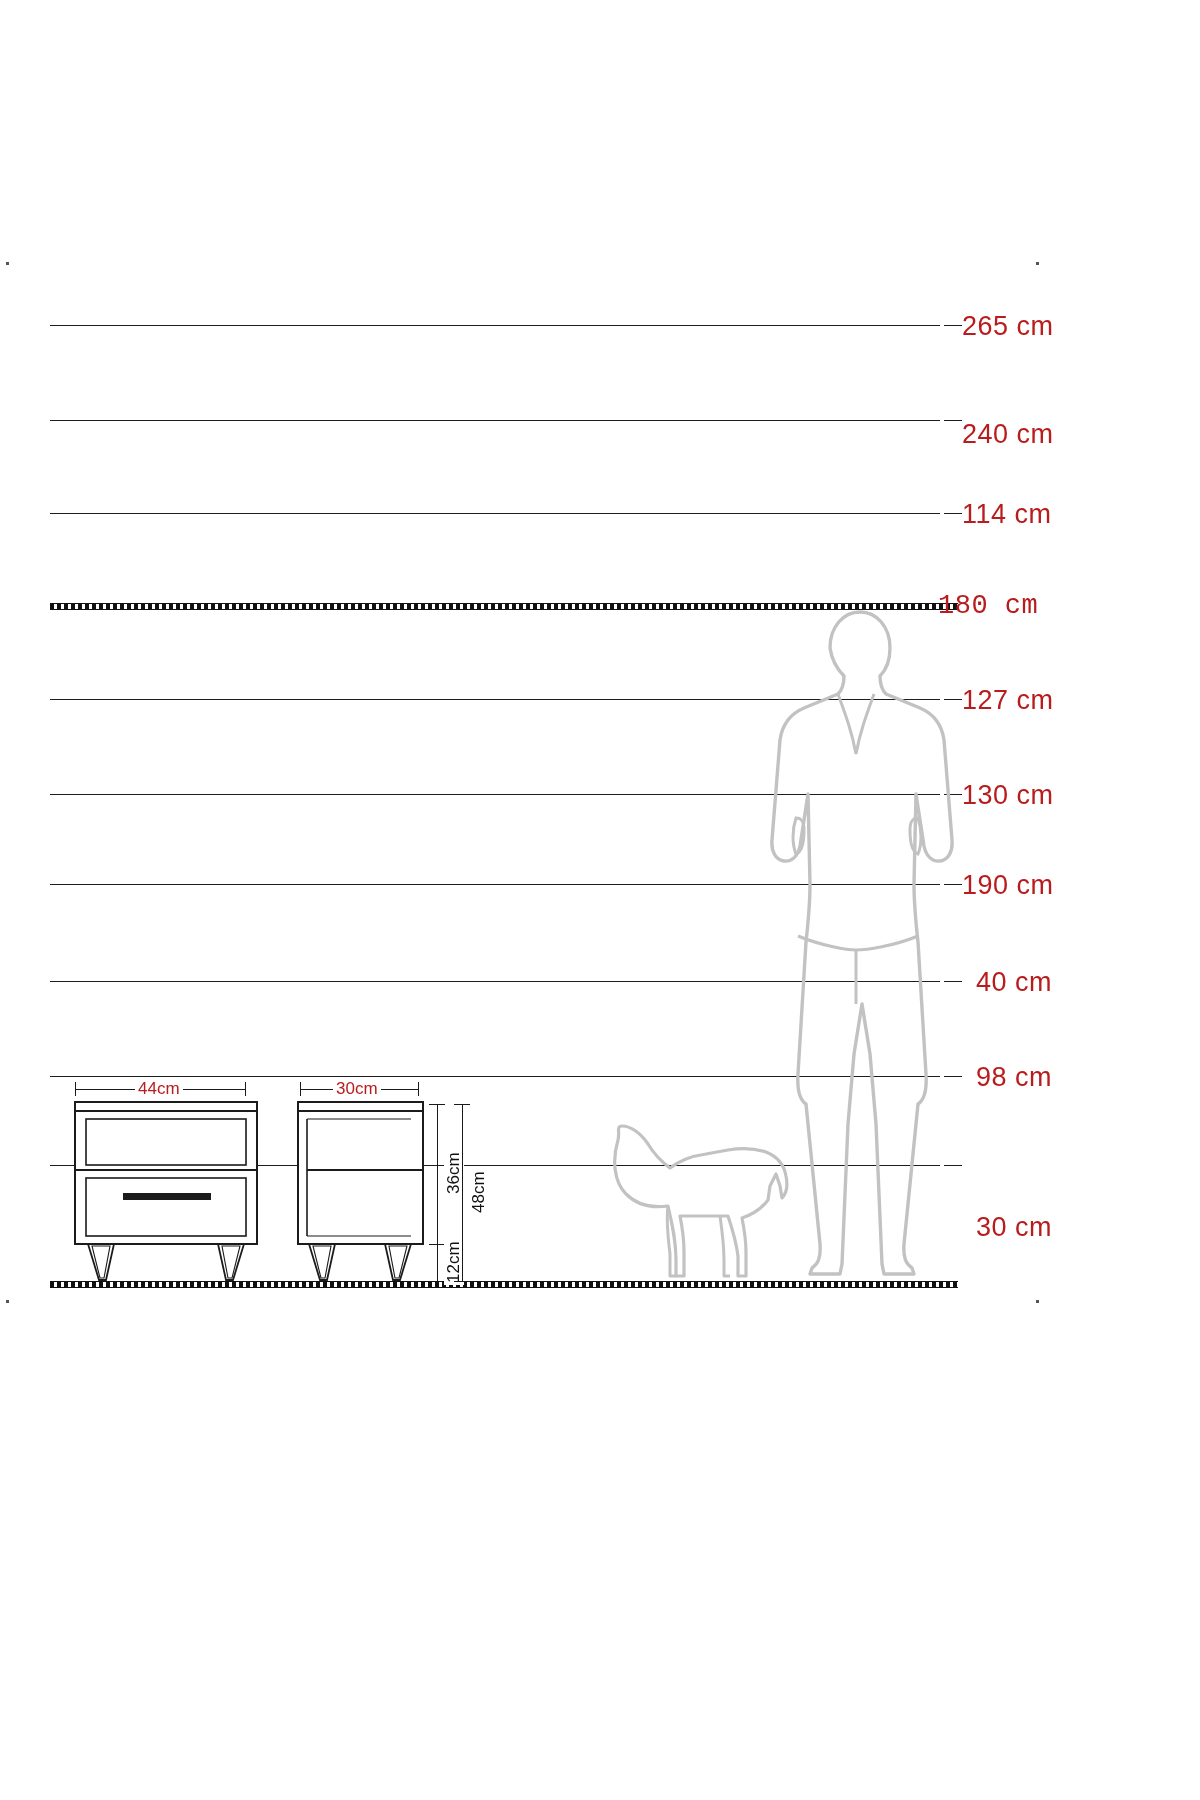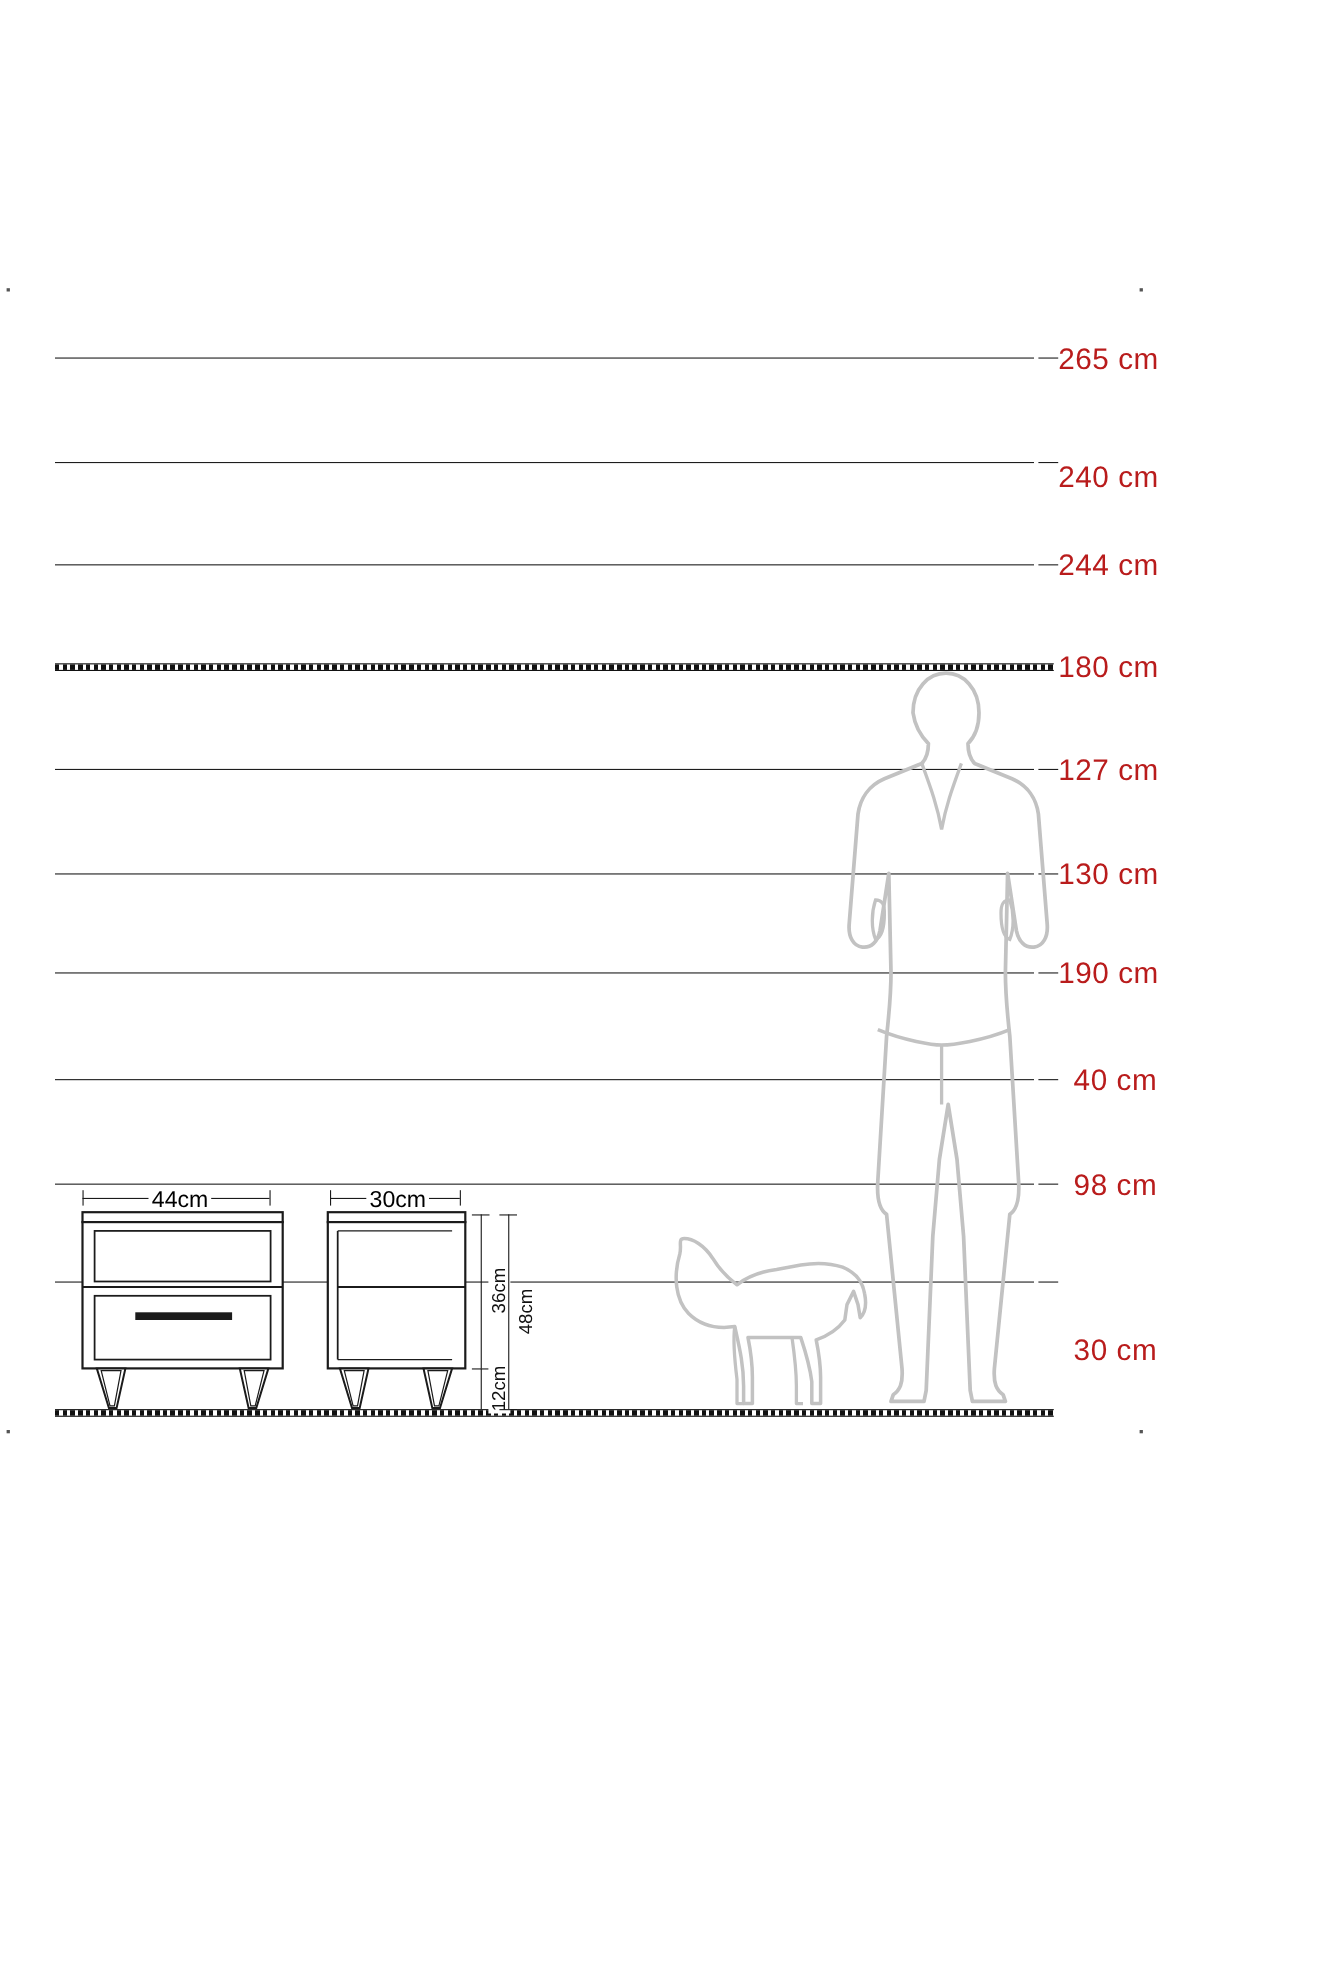--- a/index.html
+++ b/index.html
@@ -60,24 +60,24 @@
     height: 0;
     border-top: 1.3px solid #1a1a1a;
   }
   .dim-cap {
     position: absolute;
     width: 0;
     border-left: 1.3px solid #1a1a1a;
   }
   .dim-label-h {
     position: absolute;
-    font-size: 21px;
+    font-size: 17px;
     background: #fff;
     padding: 0 3px;
-    color: #000000;
+    color: #b91c1c;
     white-space: nowrap;
   }
   .dim-v {
     position: absolute;
     width: 0;
     border-left: 1.3px solid #1a1a1a;
   }
   .dim-cap-h {
     position: absolute;
     height: 0;
@@ -112,24 +112,24 @@
   <div class="scale-line" style="left:50px; top:325px;  width:890px;"></div>
   <div class="scale-tick" style="left:944px;top:325px;  width:18px;"></div>
   <div class="scale-label" style="left:962px;top:311px;">265 cm</div>
 
   <div class="scale-line" style="left:50px; top:420px;  width:890px;"></div>
   <div class="scale-tick" style="left:944px;top:420px;  width:18px;"></div>
   <div class="scale-label" style="left:962px;top:419px;">240 cm</div>
 
   <div class="scale-line" style="left:50px; top:513px;  width:890px;"></div>
   <div class="scale-tick" style="left:944px;top:513px;  width:18px;"></div>
-  <div class="scale-label" style="left:962px;top:499px;">244 cm</div>
+  <div class="scale-label" style="left:962px;top:499px;">114 cm</div>
 
   <div class="ceiling-line" style="left:50px; top:603px; width:908px;"></div>
-  <div class="scale-label" style="left:962px;top:591px;">180 cm</div>
+  <div class="scale-label" style="left:938px;top:591px;font-family:Liberation Mono, monospace;">180 cm</div>
 
   <div class="scale-line" style="left:50px; top:699px;  width:890px;"></div>
   <div class="scale-tick" style="left:944px;top:699px;  width:18px;"></div>
   <div class="scale-label" style="left:962px;top:685px;">127 cm</div>
 
   <div class="scale-line" style="left:50px; top:794px;  width:890px;"></div>
   <div class="scale-tick" style="left:944px;top:794px;  width:18px;"></div>
   <div class="scale-label" style="left:962px;top:780px;text-align:center;">130 cm</div>
 
   <div class="scale-line" style="left:50px; top:884px;  width:890px;"></div>

